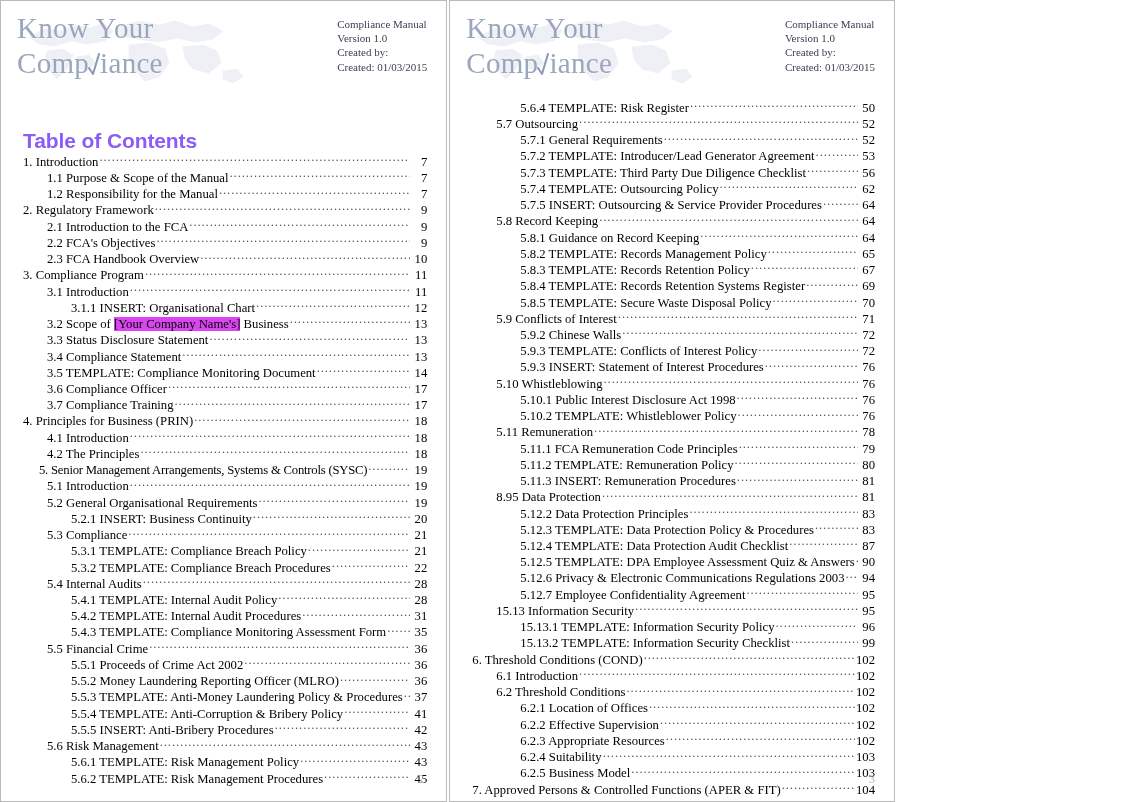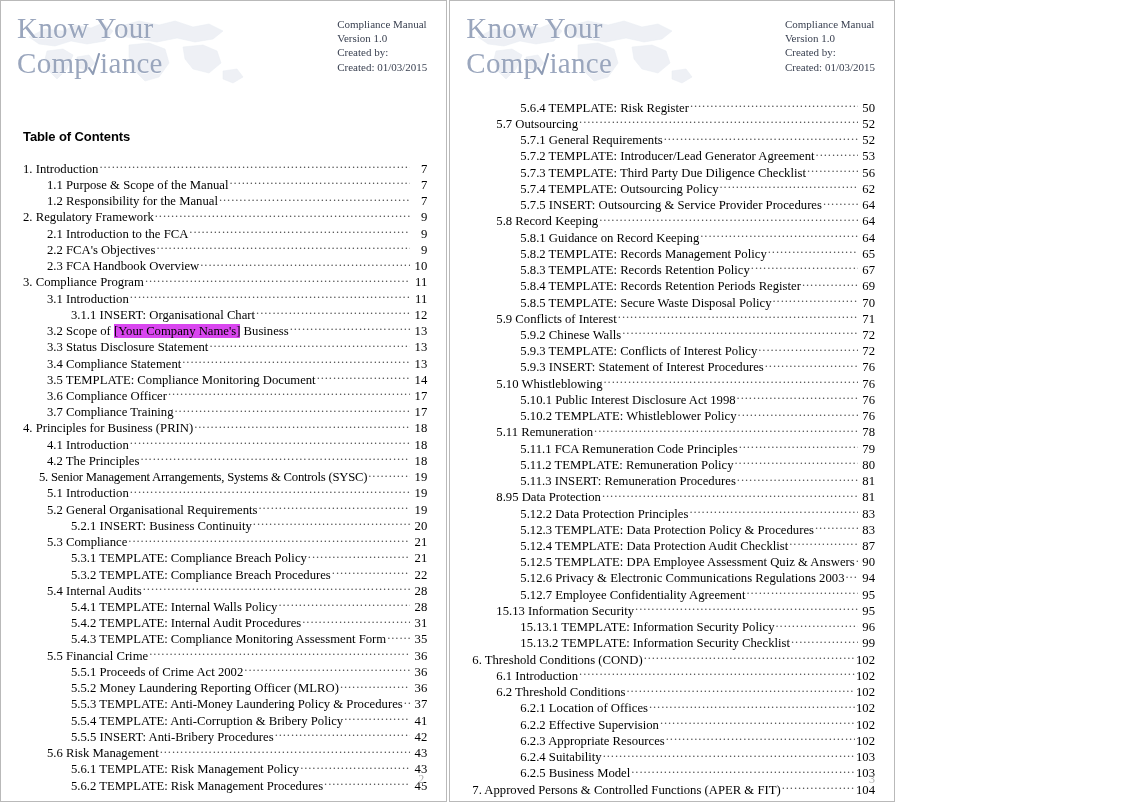--- a/index.html
+++ b/index.html
@@ -80,24 +80,24 @@
     top: 16px;
     font-family: "Liberation Serif", "DejaVu Serif", serif;
     font-size: 11px;
     line-height: 14.2px;
     color: #3b4252;
   }
 
   
   .toc-title {
     font-family: "Liberation Sans", "DejaVu Sans", sans-serif;
-    font-size: 13px;
+    font-size: 21px;
     font-weight: bold;
-    color: #000000;
-    margin: 36px 0 16px 22px;
+    color: #8b5cf6;
+    margin: 36px 0 0 22px;
     letter-spacing: -0.1px;
   }
   .page-right .toc-body { padding-top: 6px; }
 
   .toc-body {
     padding: 0 19px 0 22px;
   }
 
   .toc-entry {
     display: flex;
@@ -323,21 +323,21 @@
           <span class="label">5.3.2 TEMPLATE: Compliance Breach Procedures</span>
           <span class="leader"></span>
           <span class="pageno">22</span>
         </div>
         <div class="toc-entry lvl2">
           <span class="label">5.4 Internal Audits</span>
           <span class="leader"></span>
           <span class="pageno">28</span>
         </div>
         <div class="toc-entry lvl3">
-          <span class="label">5.4.1 TEMPLATE: Internal Walls Policy</span>
+          <span class="label">5.4.1 TEMPLATE: Internal Audit Policy</span>
           <span class="leader"></span>
           <span class="pageno">28</span>
         </div>
         <div class="toc-entry lvl3">
           <span class="label">5.4.2 TEMPLATE: Internal Audit Procedures</span>
           <span class="leader"></span>
           <span class="pageno">31</span>
         </div>
         <div class="toc-entry lvl3">
           <span class="label">5.4.3 TEMPLATE: Compliance Monitoring Assessment Form</span>
@@ -475,21 +475,21 @@
           <span class="label">5.8.2 TEMPLATE: Records Management Policy</span>
           <span class="leader"></span>
           <span class="pageno">65</span>
         </div>
         <div class="toc-entry lvl3">
           <span class="label">5.8.3 TEMPLATE: Records Retention Policy</span>
           <span class="leader"></span>
           <span class="pageno">67</span>
         </div>
         <div class="toc-entry lvl3">
-          <span class="label">5.8.4 TEMPLATE: Records Retention Periods Register</span>
+          <span class="label">5.8.4 TEMPLATE: Records Retention Systems Register</span>
           <span class="leader"></span>
           <span class="pageno">69</span>
         </div>
         <div class="toc-entry lvl3">
           <span class="label">5.8.5 TEMPLATE: Secure Waste Disposal Policy</span>
           <span class="leader"></span>
           <span class="pageno">70</span>
         </div>
         <div class="toc-entry lvl2">
           <span class="label">5.9 Conflicts of Interest</span>

